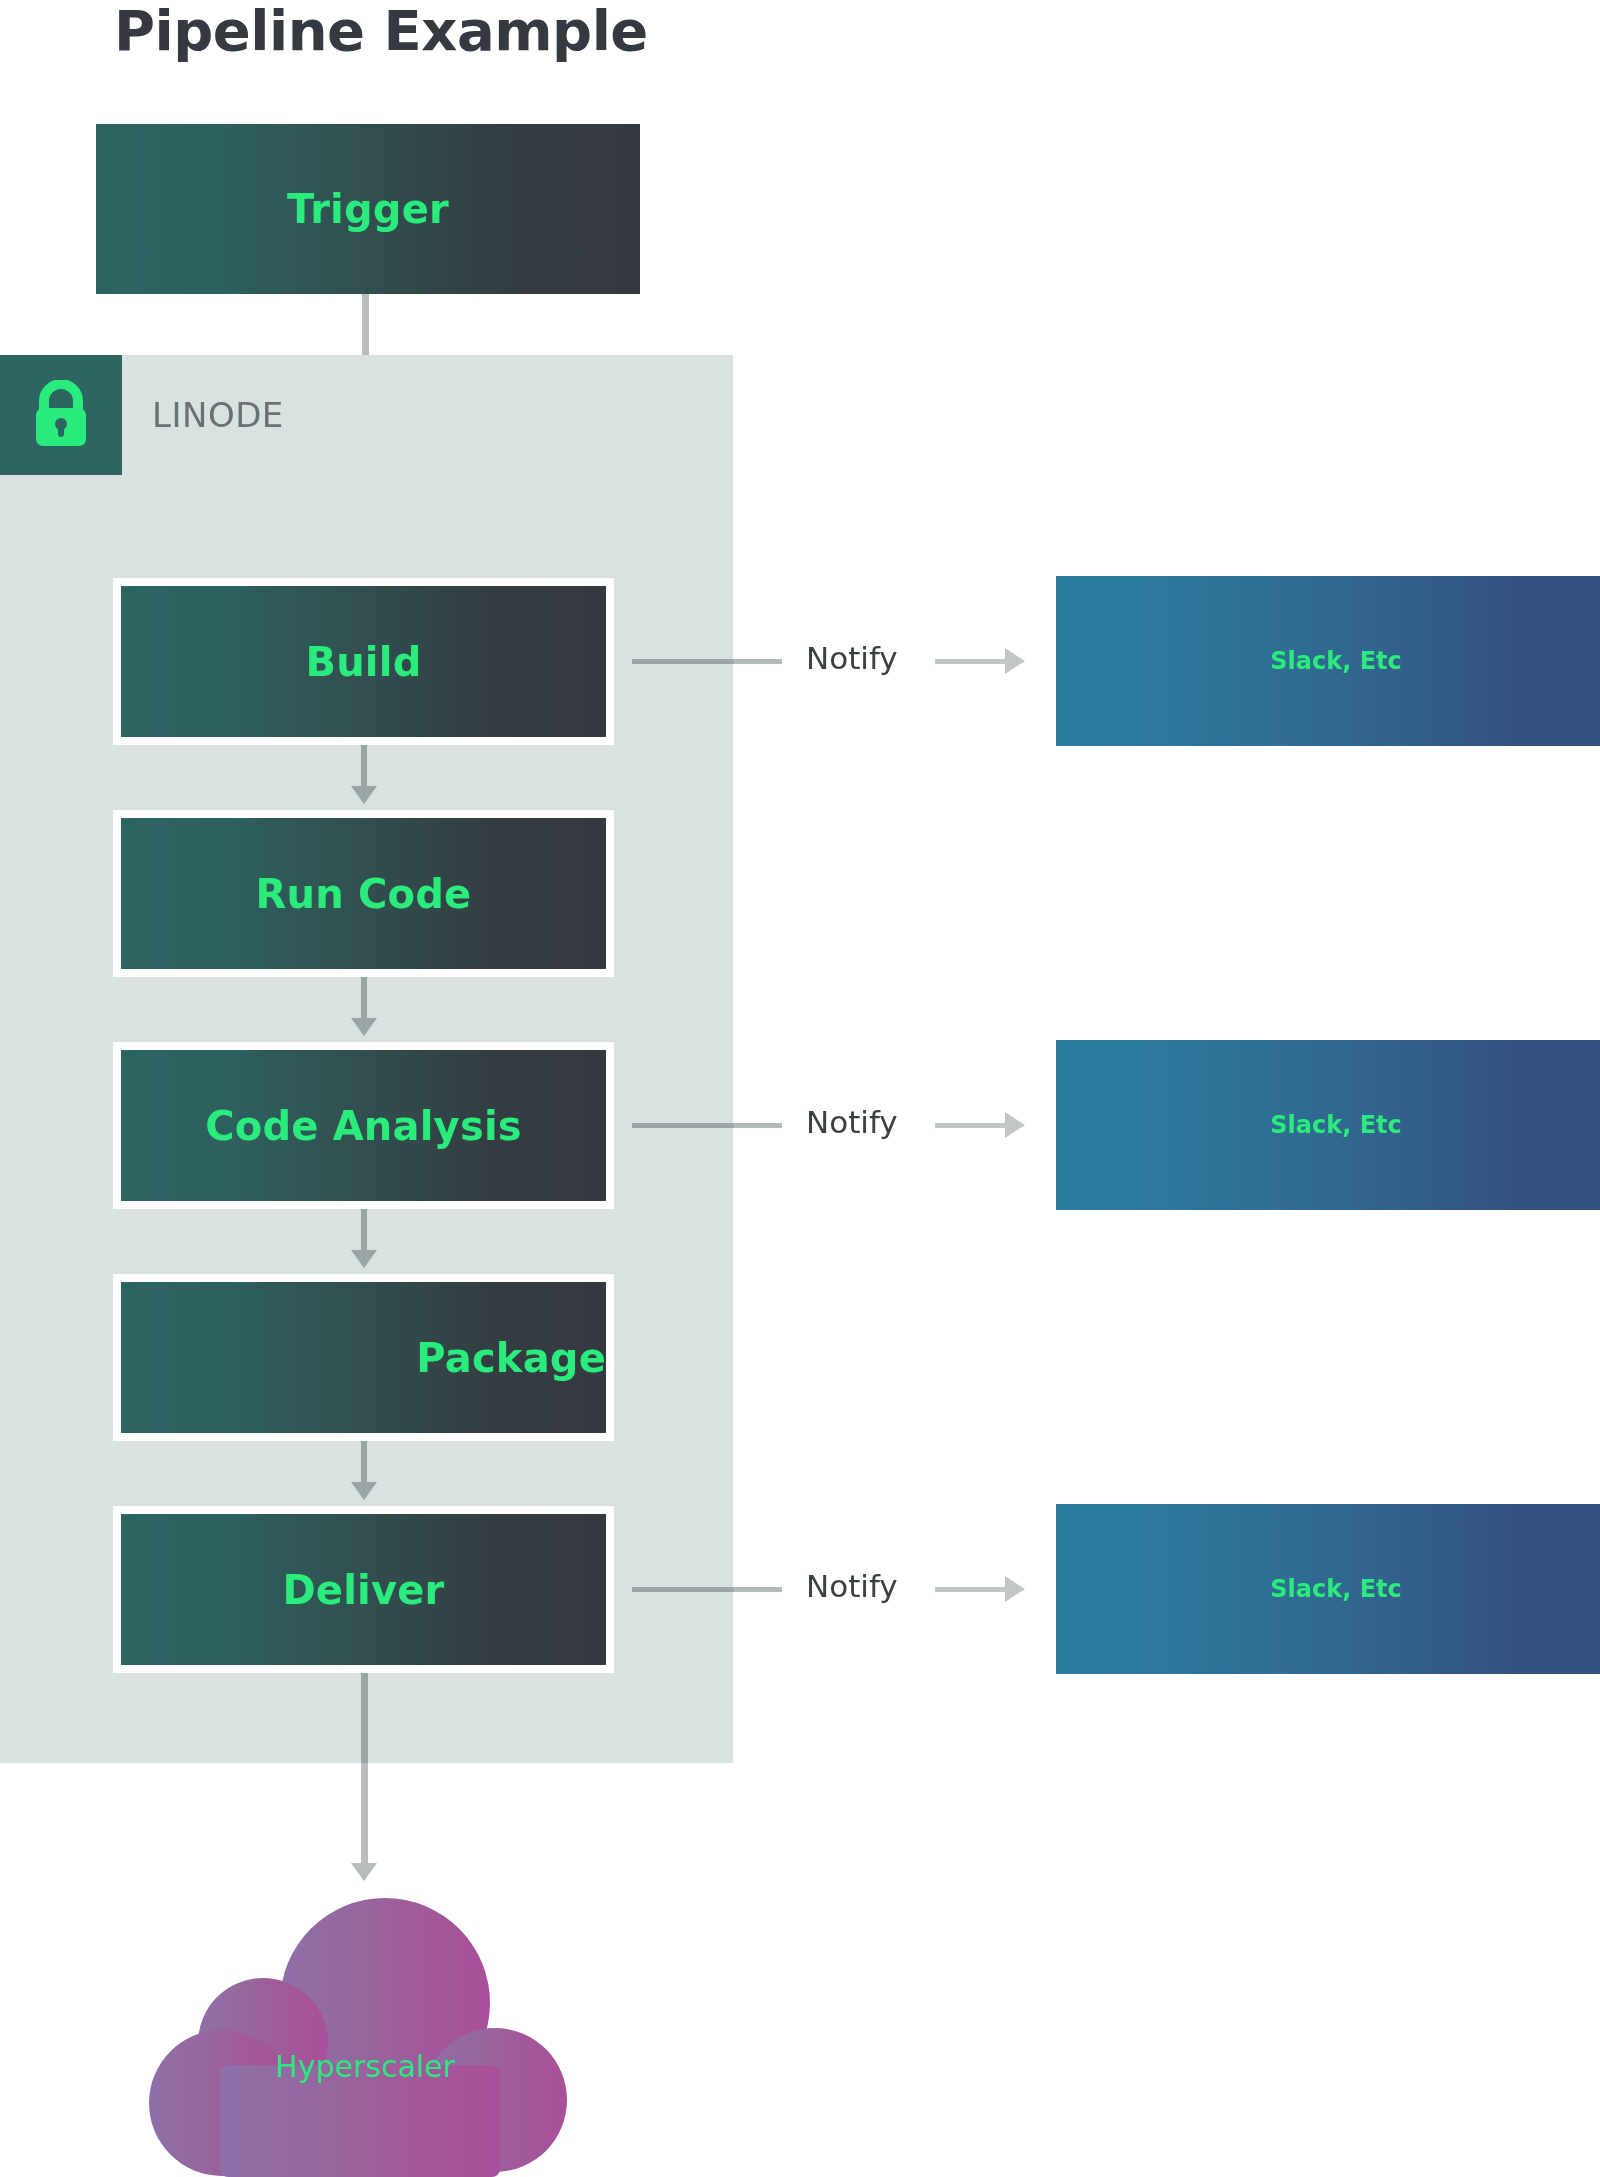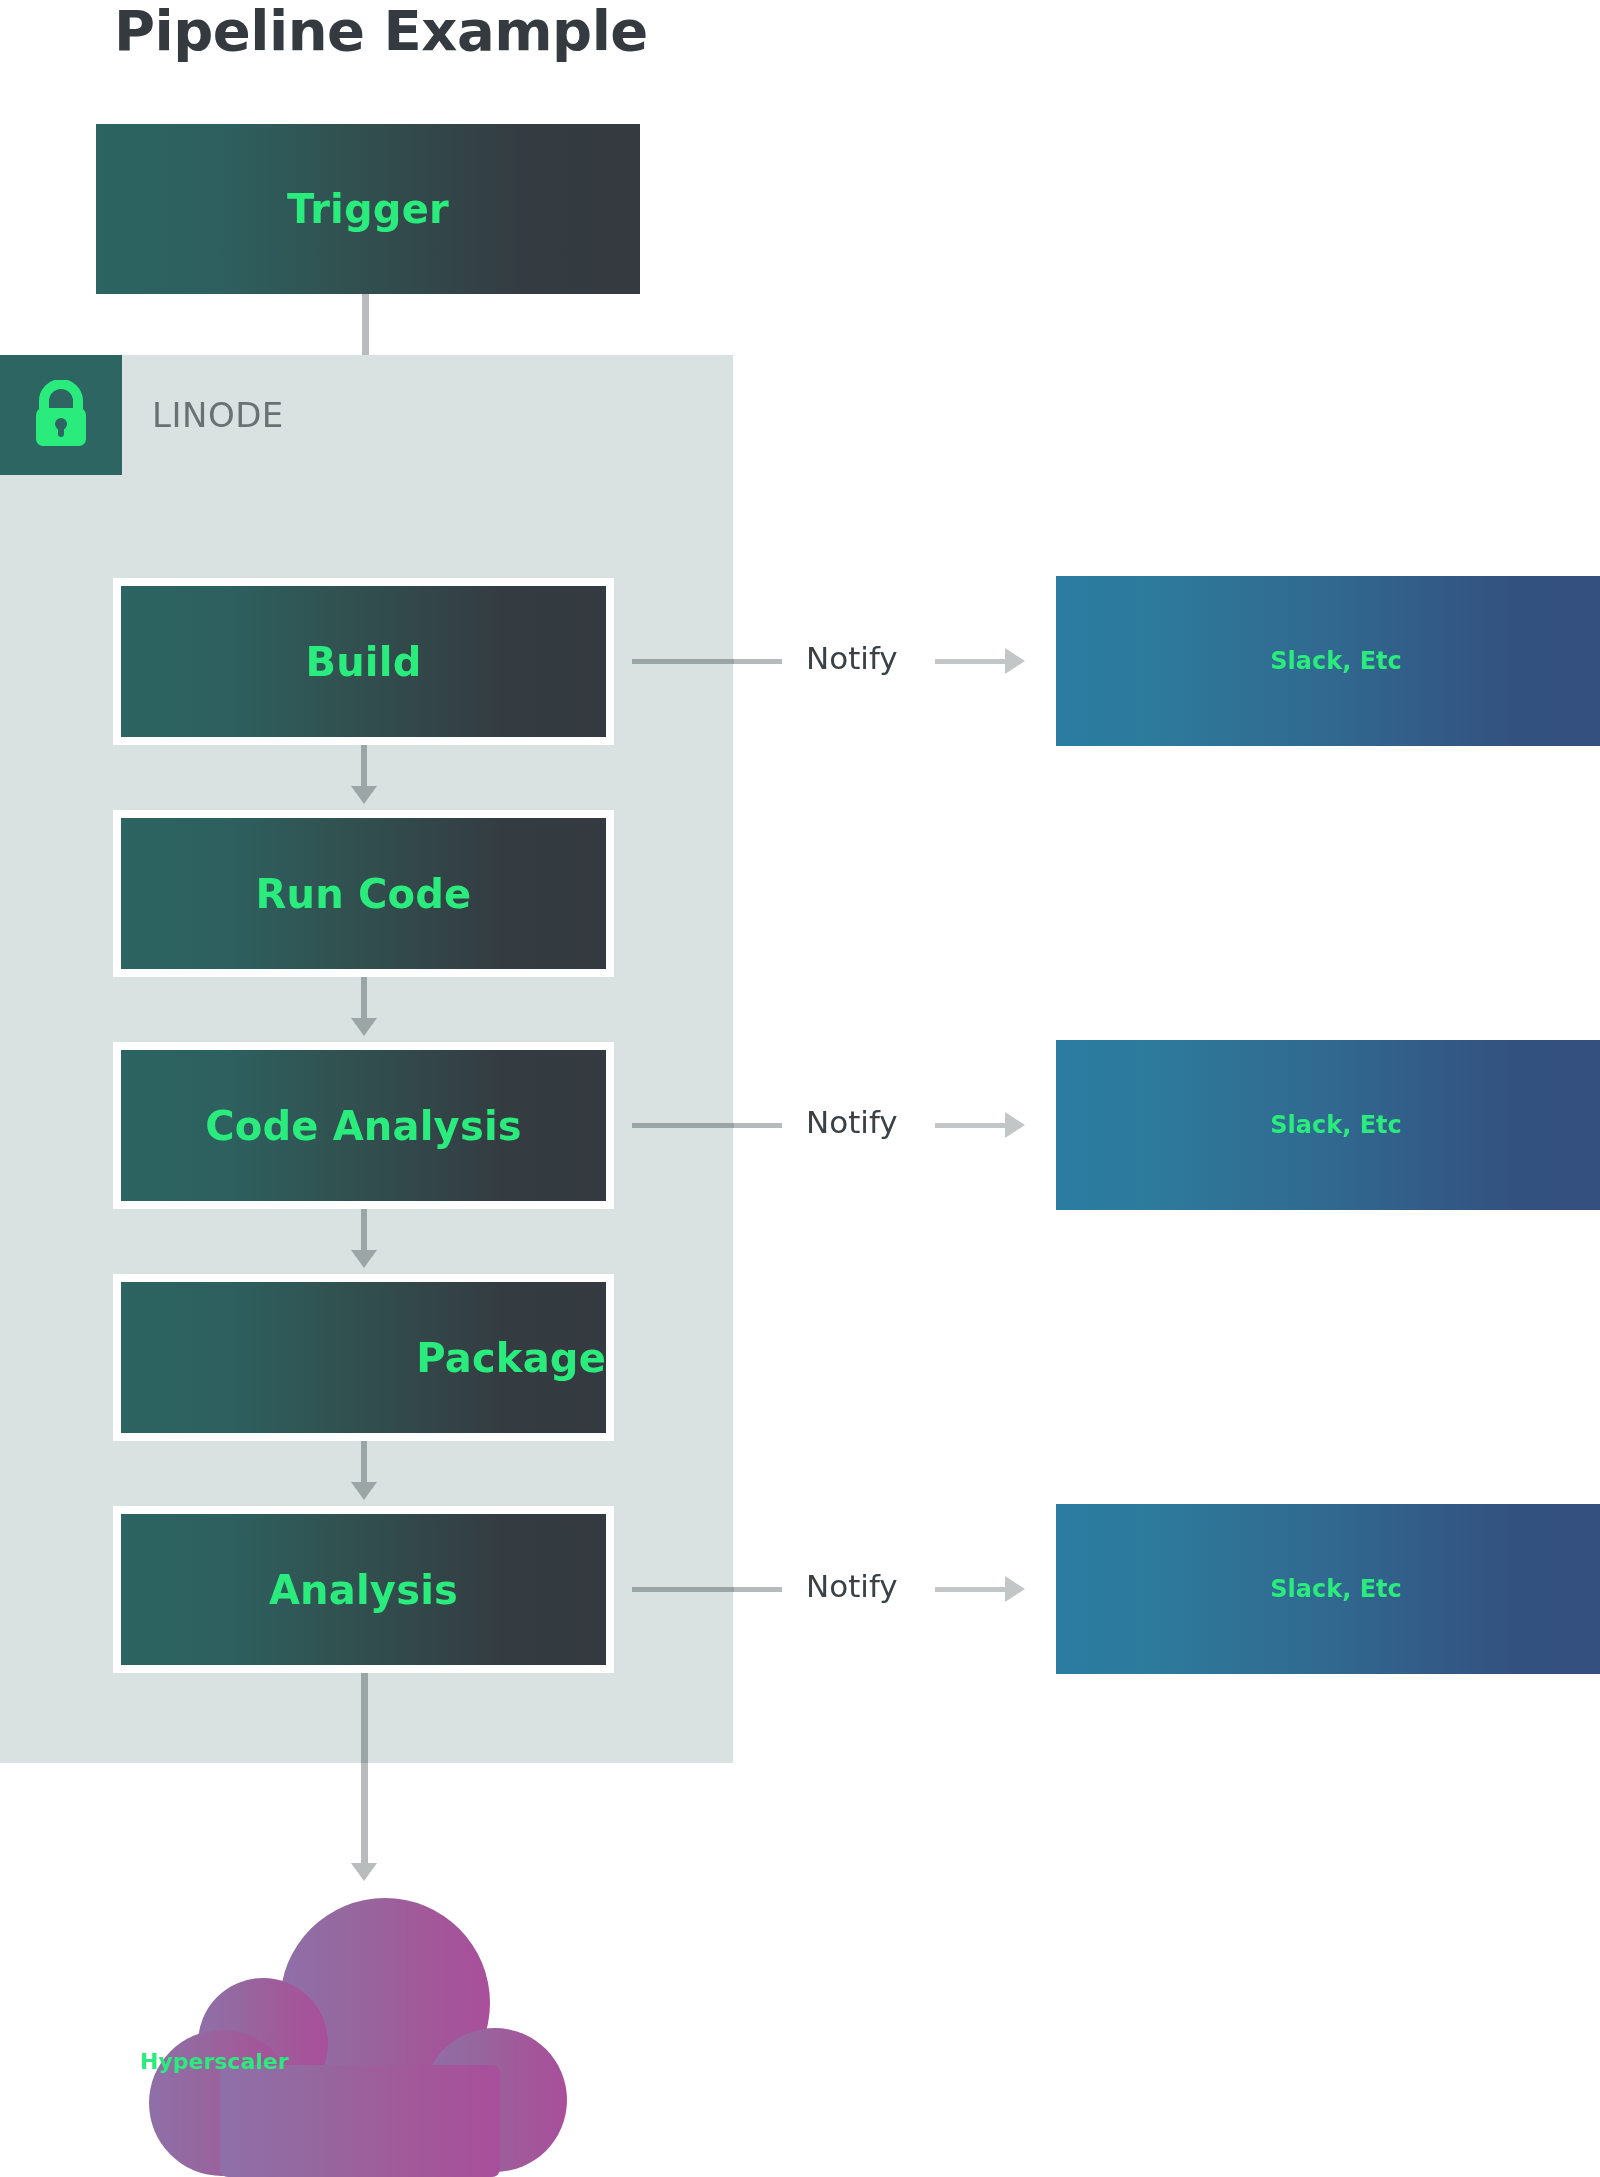--- a/index.html
+++ b/index.html
@@ -149,23 +149,23 @@
     left: 140px;
     top: 1895px;
     width: 450px;
     height: 282px;
   }
   .cloud-label {
     position: absolute;
     left: 0;
     top: 154px;
     width: 450px;
-    text-align: left;
-    font-size: 22px;
-    font-weight: bold;
+    text-align: center;
+    font-size: 30px;
+    font-weight: normal;
     color: #2aec7d;
     white-space: nowrap;
     z-index: 3;
     pointer-events: none;
   }
 </style>
 </head>
 <body>
 
 <div id="canvas">
@@ -208,21 +208,21 @@
   <div class="vline inzone" style="left:361px; top:1209px; width:6px; height:45px;"></div>
   <div class="varrow" style="left:351px; top:1250px; border-top-color:#9aa6a5;"></div>
 
   <div class="stage framed" style="left:113px; top:1274px; width:501px; height:167px;justify-content:flex-end;">
     <span class="stage-label">Package</span>
   </div>
   <div class="vline inzone" style="left:361px; top:1441px; width:6px; height:45px;"></div>
   <div class="varrow" style="left:351px; top:1482px; border-top-color:#9aa6a5;"></div>
 
   <div class="stage framed" style="left:113px; top:1506px; width:501px; height:167px;">
-    <span class="stage-label">Analysis</span>
+    <span class="stage-label">Deliver</span>
   </div>
 
   <div class="vline inzone" style="left:361px; top:1673px; width:7px; height:90px;"></div>
   <div class="vline" style="left:361px; top:1763px; width:7px; height:100px;"></div>
   <div class="varrow" style="left:351px; top:1863px;"></div>
 
   <div class="notify-row">
     <div class="notify-seg-left overzone" style="left:632px; top:659px; width:105px;"></div>
     <div class="notify-seg-left" style="left:734px; top:659px; width:48px;"></div>
     <div class="notify-text" style="left:806px; top:640px;">Notify</div>

